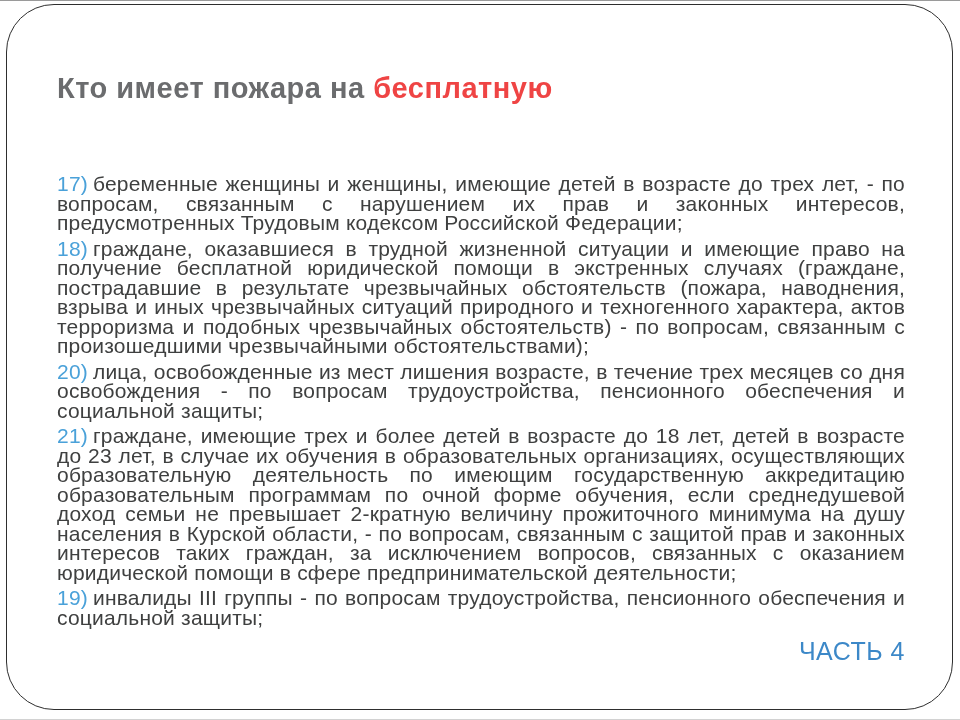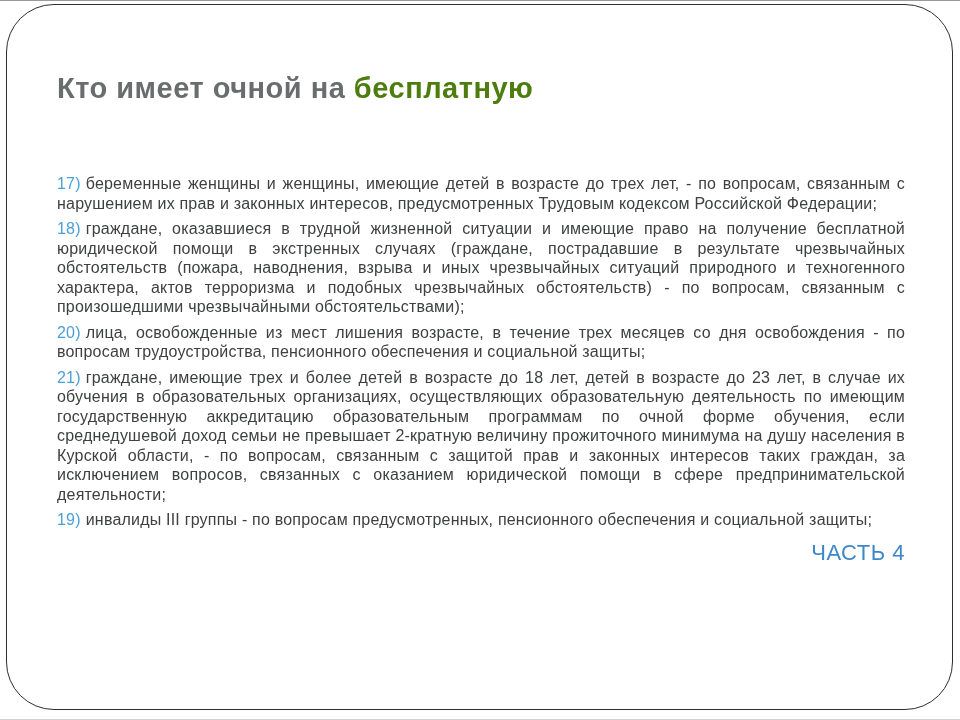--- a/index.html
+++ b/index.html
@@ -24,59 +24,59 @@
     border: 1.5px solid #2e2e2e;
     border-radius: 48px;
   }
 
   .title {
     position: absolute; left: 57px; top: 70px; width: 780px;
     font-size: 29px; line-height: 36px;
     color: #6b6c6e;
     letter-spacing: 0.5px;
   }
-  .title .hl { color: #4d7c0f; margin-top: 40px; }
+  .title .hl { color: #ef4444; margin-top: 40px; }
 
   .content {
     position: absolute; left: 57px; top: 174px; width: 848px;
   }
   .item {
     margin: 0 0 6px 0;
-    font-size: 16px; line-height: 19.5px;
+    font-size: 21px; line-height: 19.5px;
     color: #3f4040;
     text-align: justify;
     letter-spacing: 0.2px;
   }
   .item .num { color: #4aa1d9; padding-right: 5px; }
 
   .part-label {
     margin-top: 10px;
     text-align: right;
-    font-size: 22px;
+    font-size: 25px;
     color: #3c88c8;
     letter-spacing: 0.5px;
   }
 </style>
 </head>
 <body>
 
 <div class="slide">
   <div class="top-edge"></div>
   <div class="bottom-edge"></div>
   <div class="slide-border"></div>
 
-  <h1 class="title"><span>Кто имеет очной на </span><span class="hl">бесплатную</span><br></h1>
+  <h1 class="title"><span>Кто имеет пожара на </span><span class="hl">бесплатную</span><br></h1>
 
   <div class="content">
     <p class="item"><span class="num">17)</span><span>беременные женщины и женщины, имеющие детей в возрасте до трех лет, - по вопросам, связанным с нарушением их прав и законных интересов, предусмотренных Трудовым кодексом Российской Федерации;</span></p>
 
     <p class="item"><span class="num">18)</span><span>граждане, оказавшиеся в трудной жизненной ситуации и имеющие право на получение бесплатной юридической помощи в экстренных случаях (граждане, пострадавшие в результате чрезвычайных обстоятельств (пожара, наводнения, взрыва и иных чрезвычайных ситуаций природного и техногенного характера, актов терроризма и подобных чрезвычайных обстоятельств) - по вопросам, связанным с произошедшими чрезвычайными обстоятельствами);</span></p>
 
     <p class="item"><span class="num">20)</span><span>лица, освобожденные из мест лишения возрасте, в течение трех месяцев со дня освобождения - по вопросам трудоустройства, пенсионного обеспечения и социальной защиты;</span></p>
 
 
     <p class="item"><span class="num">21)</span><span>граждане, имеющие трех и более детей в возрасте до 18 лет, детей в возрасте до 23 лет, в случае их обучения в образовательных организациях, осуществляющих образовательную деятельность по имеющим государственную аккредитацию образовательным программам по очной форме обучения, если среднедушевой доход семьи не превышает 2-кратную величину прожиточного минимума на душу населения в Курской области, - по вопросам, связанным с защитой прав и законных интересов таких граждан, за исключением вопросов, связанных с оказанием юридической помощи в сфере предпринимательской деятельности;</span></p>
 
-    <p class="item"><span class="num">19)</span><span>инвалиды III группы - по вопросам предусмотренных, пенсионного обеспечения и социальной защиты;</span></p>
+    <p class="item"><span class="num">19)</span><span>инвалиды III группы - по вопросам трудоустройства, пенсионного обеспечения и социальной защиты;</span></p>
 
     <div class="part-label">ЧАСТЬ 4</div>
   </div>
 </div>
 
 </body></html>

